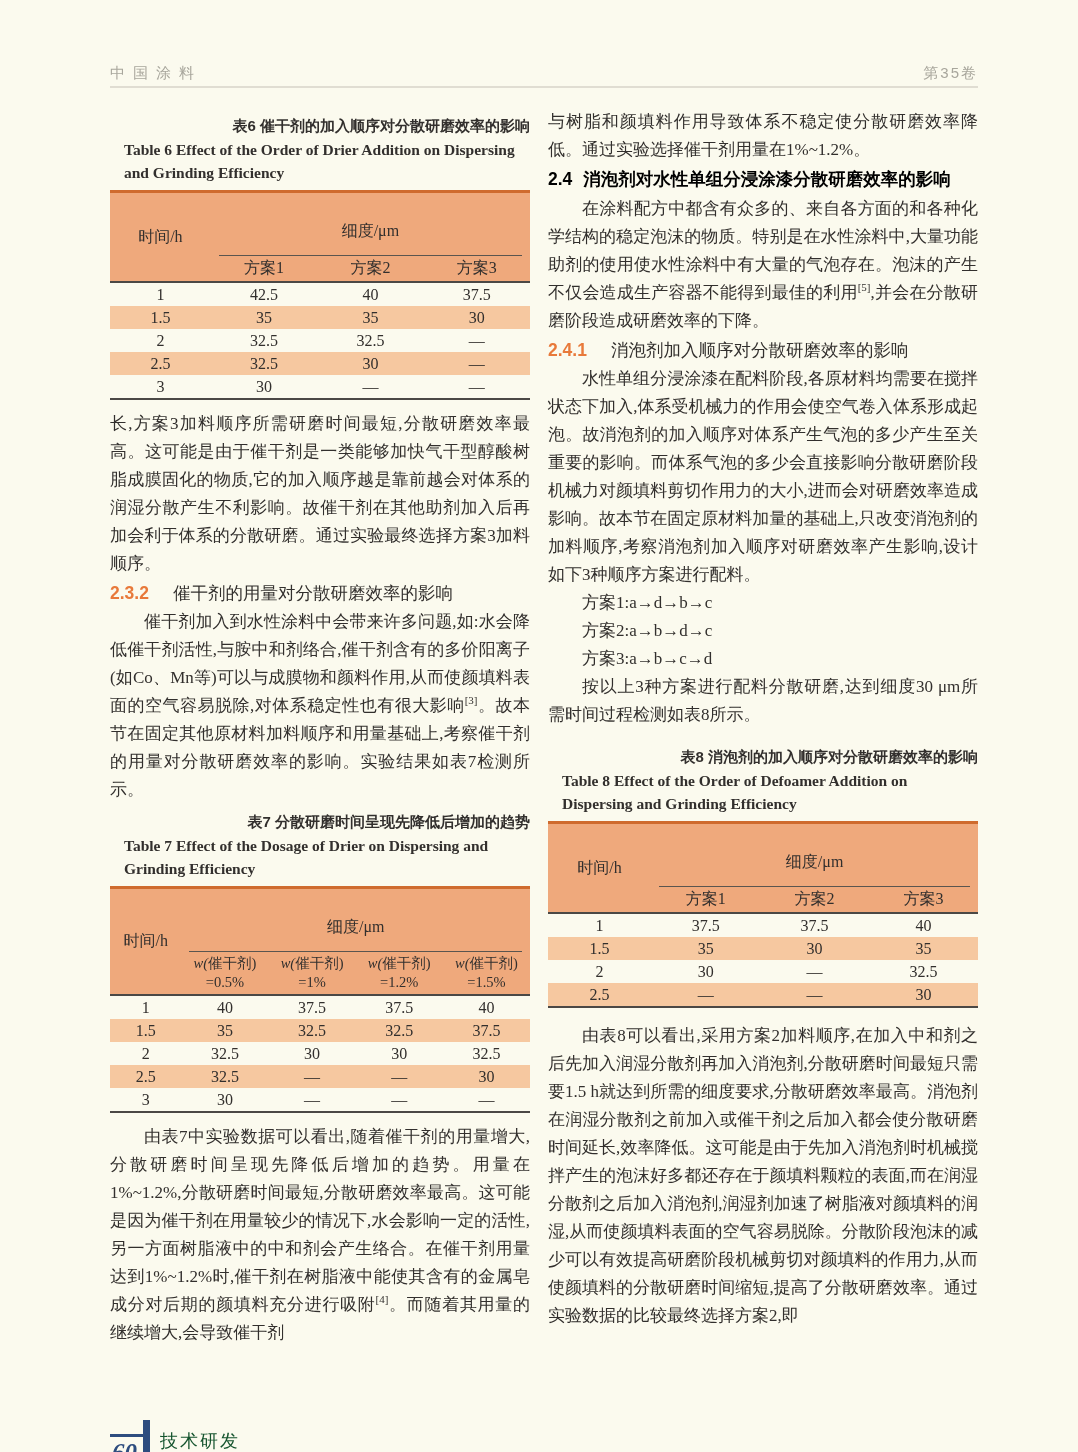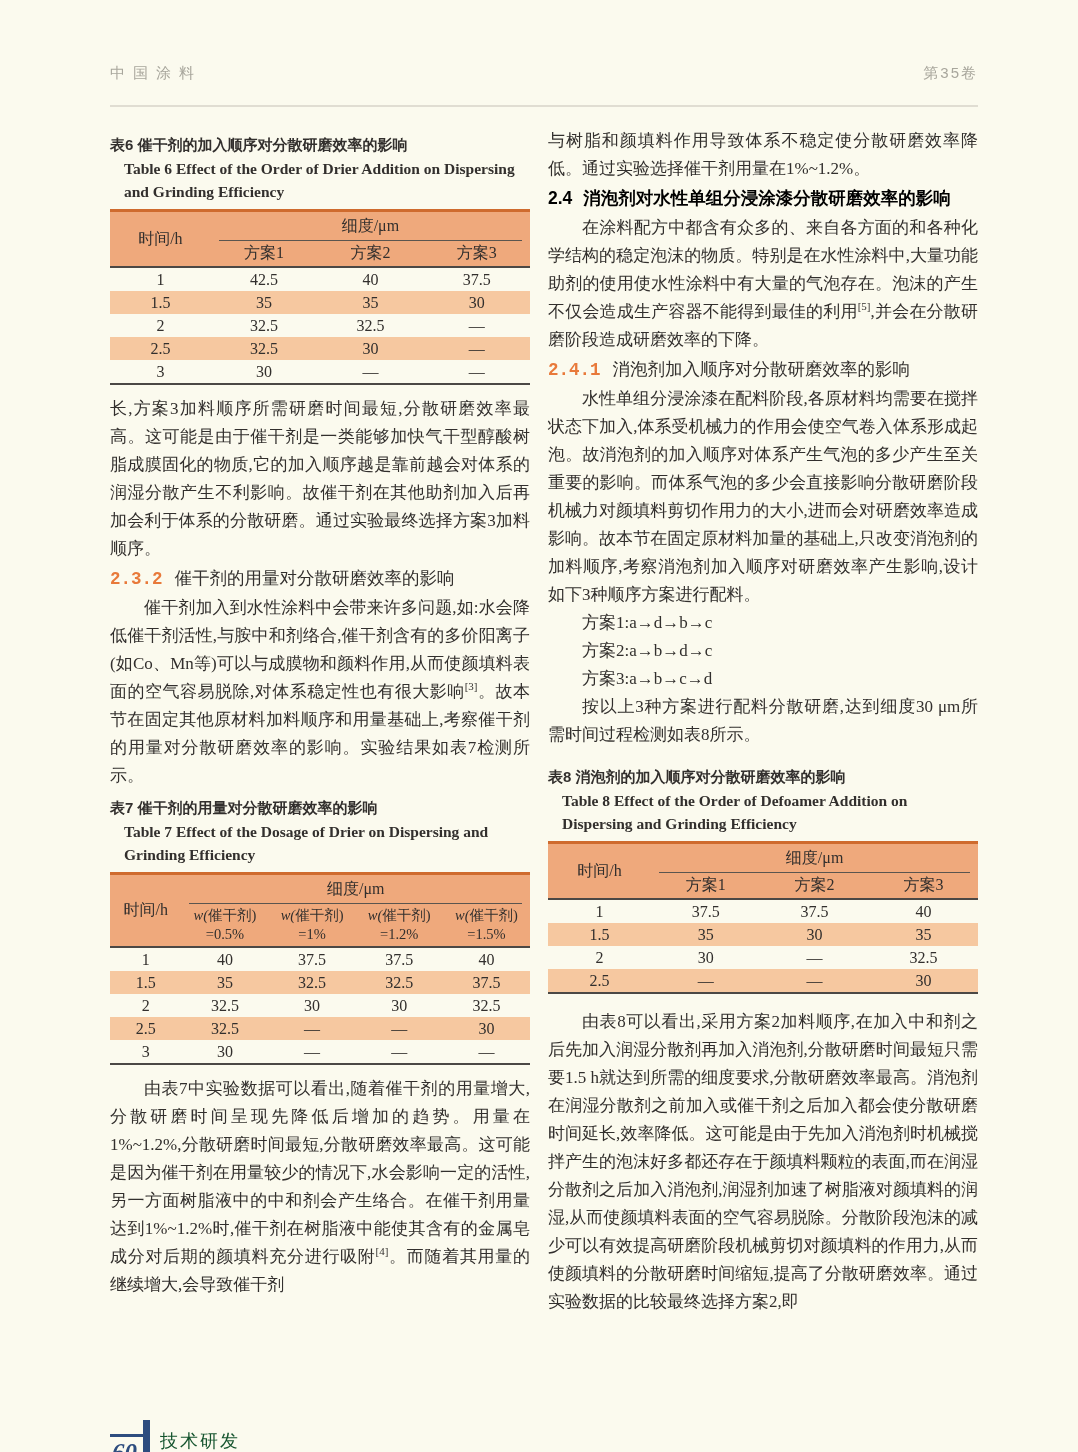--- a/index.html
+++ b/index.html
@@ -11,53 +11,53 @@
     position:relative;
     overflow:hidden;
   }
   .page { position:absolute; inset:0; padding:64px 100px 0 110px; box-sizing:border-box; }
 
   
   .pg-header {
     display:flex; justify-content:space-between; align-items:flex-end;
     font-family:"Liberation Sans",sans-serif;
     font-size:15px; color:#a8a69c;
-    padding-bottom:22px; border-bottom:2px solid #e0ddd2;
+    padding-bottom:3px; border-bottom:2px solid #e0ddd2;
   }
   .pg-header .journal { letter-spacing:8px; }
   .pg-header .volume  { letter-spacing:2px; }
 
   
   .columns { display:flex; gap:18px; margin-top:20px; }
   .col { box-sizing:border-box; }
   .col.left  { width:420px; }
   .col.right { width:430px; }
 
   p { margin:0; font-size:17px; line-height:28px; text-align:justify; text-indent:2em; }
   p.noindent { text-indent:0; }
   p.scheme { text-indent:2em; }
   sup { font-size:11px; line-height:0; }
 
   .sec-h3 { font-size:17.5px; line-height:30px; }
-  .sec-h3 .sec-num { color:#e8793a; font-weight:bold; font-family:Liberation Mono, monospace; margin-right:12px; }
+  .sec-h3 .sec-num { color:#e8793a; font-weight:bold; font-family:Liberation Sans, sans-serif; margin-right:24px; }
   .sec-h2 { font-size:17.5px; line-height:31px; font-weight:bold; color:#000000; font-family:"Liberation Sans",sans-serif; }
   .sec-h2 .sec-num { margin-right:11px; }
 
   
   .table-block { margin:6px 0 10px; }
-  .cap-cn { text-align:left; font-size:15px; font-weight:bold; line-height:24px;
+  .cap-cn { text-align:right; font-size:15px; font-weight:bold; line-height:24px;
             font-family:"Liberation Sans",sans-serif; }
   .cap-en { font-size:15.5px; font-weight:bold; line-height:23px;
             font-family:"Liberation Serif",serif; margin:0 14px 6px; }
   table { width:100%; border-collapse:collapse; font-size:16px;
           border-top:3px solid #cf6b2e; border-bottom:2px solid #4b4845; }
   thead { background:#efa97c; border-bottom:2px solid #4b4845; }
   thead th { font-weight:normal; padding:2px 2px; text-align:center; }
   th.span-group { padding:4px 8px 0; }
-  th.span-group .underline { display:block; border-bottom:1px solid #5a554f; padding-bottom:3px; }
+  th.span-group .underline { display:block; border-bottom:1px solid #5a554f; padding-bottom:13px;margin-top:24px; }
   tbody td { padding:2.5px 2px; text-align:center; }
   tbody tr:nth-child(even) { background:#f6c8a0; }
   .t6 thead th.time, .t8 thead th.time { width:24%; }
   .t7 thead th.time { width:17%; }
   .w-head div { line-height:19px; font-size:14.5px; }
   .w-head .l1::first-letter { font-style:italic; }
 
   
   .pg-footer { position:absolute; left:110px; top:1420px; display:flex; align-items:flex-end; height:50px; }
   .pagenum-wrap { border-top:3px solid #2d4c7e; padding:0 6px 1px 2px; }
@@ -136,21 +136,21 @@
 
       <p class="noindent">长,方案3加料顺序所需研磨时间最短,分散研磨效率最高。这可能是由于催干剂是一类能够加快气干型醇酸树脂成膜固化的物质,它的加入顺序越是靠前越会对体系的润湿分散产生不利影响。故催干剂在其他助剂加入后再加会利于体系的分散研磨。通过实验最终选择方案3加料顺序。</p>
 
       <div class="sec-h3">
         <span class="sec-num">2.3.2</span><span class="sec-title">催干剂的用量对分散研磨效率的影响</span>
       </div>
 
       <p><span>催干剂加入到水性涂料中会带来许多问题,如:水会降低催干剂活性,与胺中和剂络合,催干剂含有的多价阳离子(如Co、Mn等)可以与成膜物和颜料作用,从而使颜填料表面的空气容易脱除,对体系稳定性也有很大影响</span><sup>[3]</sup><span>。故本节在固定其他原材料加料顺序和用量基础上,考察催干剂的用量对分散研磨效率的影响。实验结果如表7检测所示。</span></p>
 
       <div class="table-block">
-        <div class="cap-cn">表7  催干剂的用量对分散研磨效率的影响</div>
+        <div class="cap-cn">表7  分散研磨时间呈现先降低后增加的趋势</div>
         <div class="cap-en">Table 7   Effect of the Dosage of Drier on Dispersing and Grinding Efficiency</div>
         <table class="t7">
           <thead>
             <tr>
               <th class="time" rowspan="2">时间/h</th>
               <th class="span-group" colspan="4">
                   <span class="underline">细度/μm</span>
                 </th>
             </tr>
             <tr>

